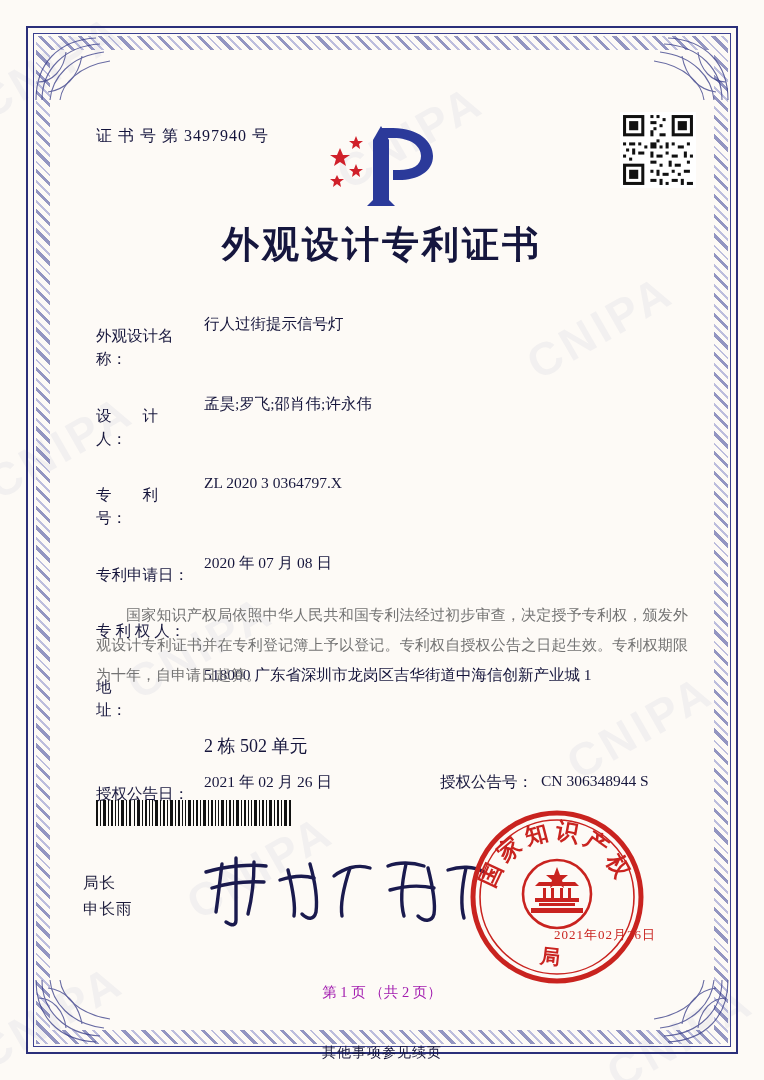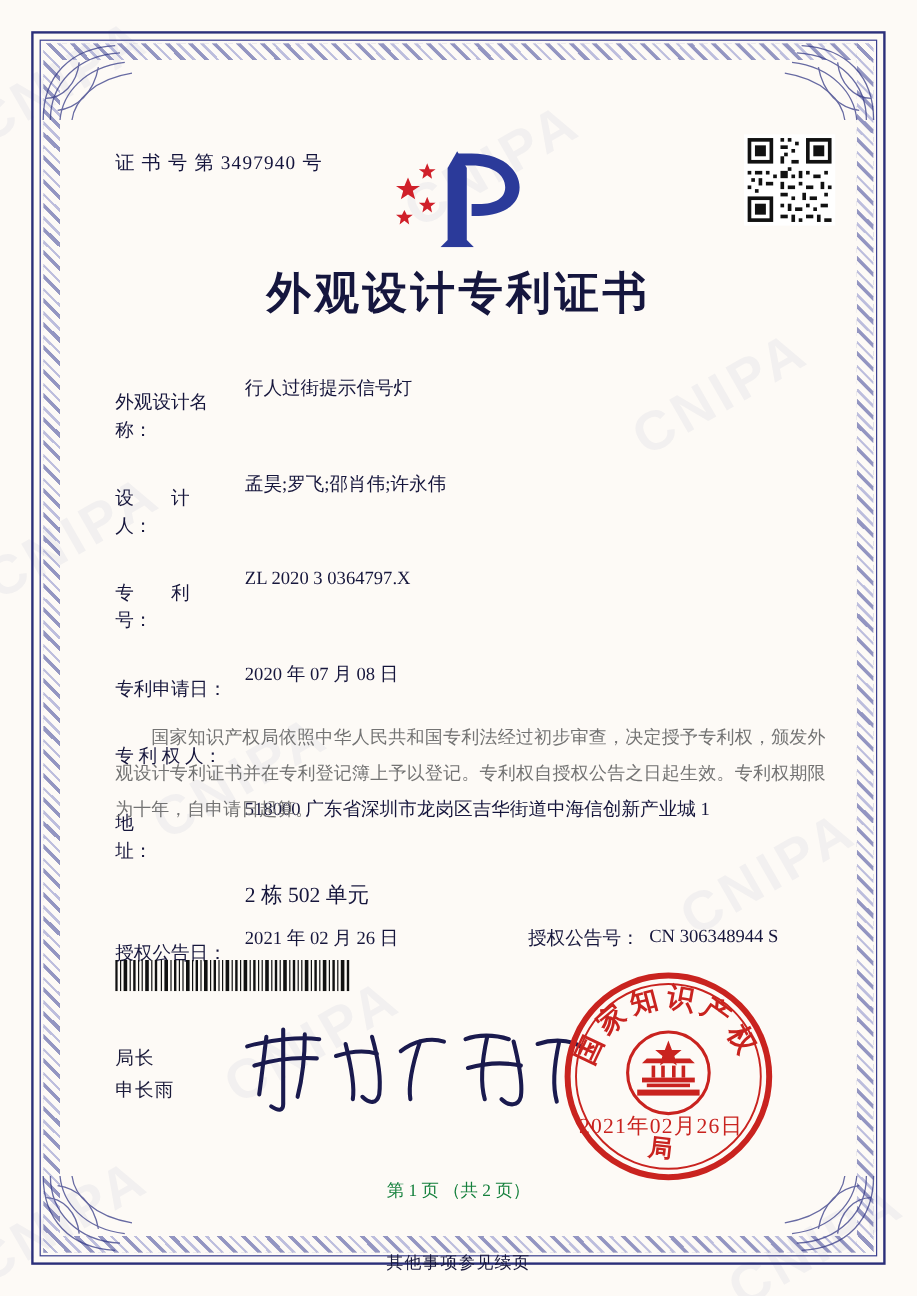--- a/index.html
+++ b/index.html
@@ -175,21 +175,21 @@
   .barcode {
     position: absolute;
     left: 36px;
     top: 740px;
     width: 196px;
     height: 26px;
   }
 
   .sign-block {
     position: absolute;
-    left: 36px;
+    left: 23px;
     top: 810px;
     font-size: 15.5px;
     line-height: 1.7;
     letter-spacing: 1px;
   }
   .signature {
     position: absolute;
     left: 132px;
     top: 790px;
     width: 300px;
@@ -198,37 +198,37 @@
 
   .seal {
     position: absolute;
     right: 58px;
     top: 748px;
     width: 178px;
     height: 178px;
   }
   .seal-date {
     position: absolute;
-    right: 68px;
+    right: 48px;
     top: 866px;
     width: 170px;
-    text-align: center;
+    text-align: right;
     color: #c9231f;
-    font-size: 18px;
+    font-size: 13px;
     letter-spacing: 1px;
     font-family: "Liberation Serif", serif;
   }
 
   .page-num {
     position: absolute;
     bottom: 18px;
     width: 100%;
     text-align: center;
     font-size: 14.5px;
-    color: #15803d;
+    color: #a21caf;
   }
 
   .footnote {
     position: absolute;
     bottom: 18px;
     width: 100%;
     text-align: center;
     font-size: 14px;
     color: #17173c;
     letter-spacing: 1px;

